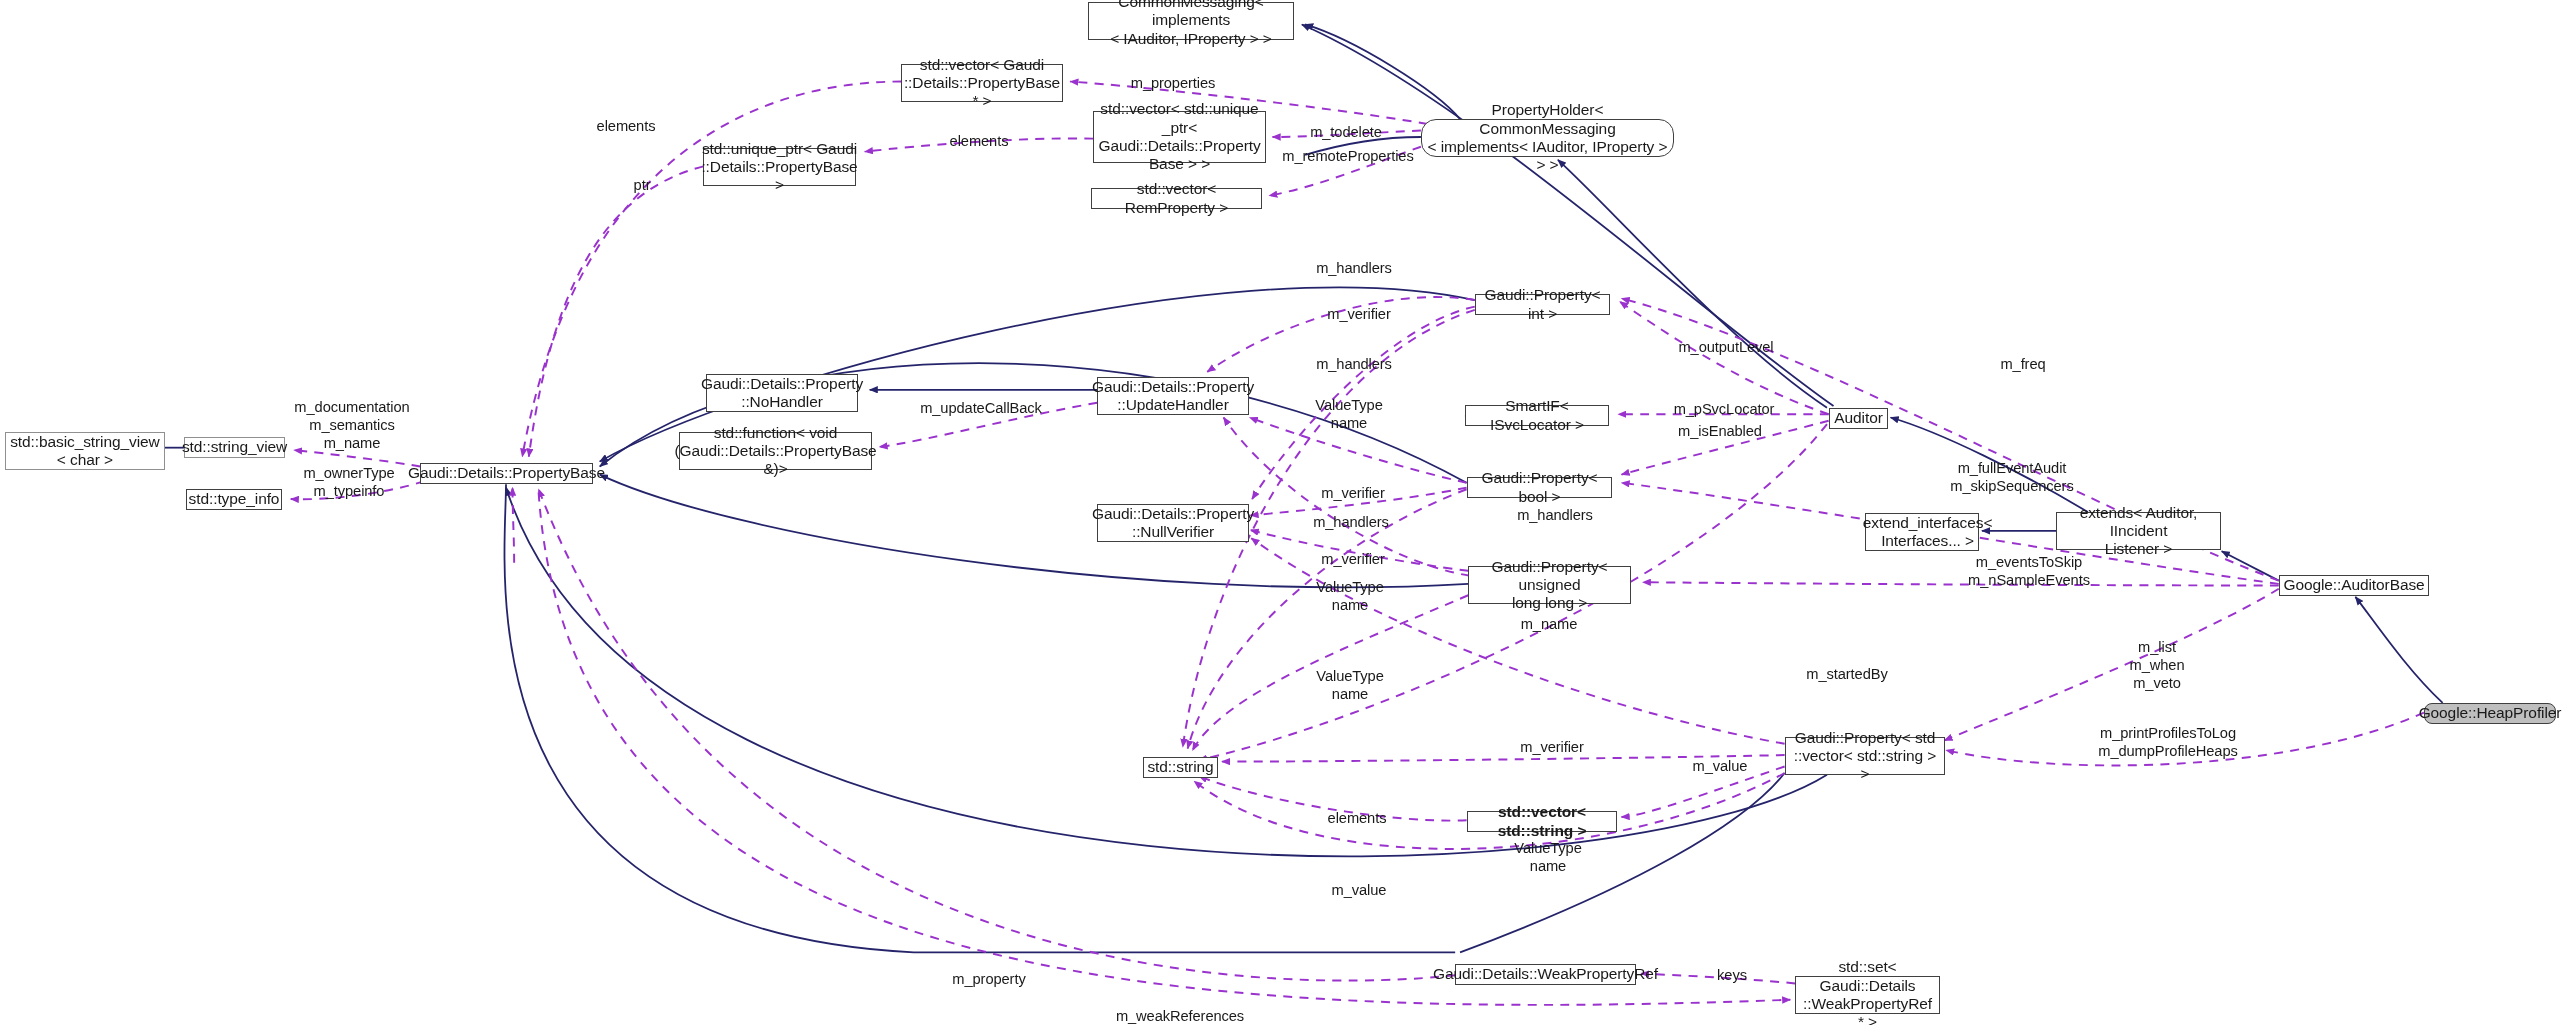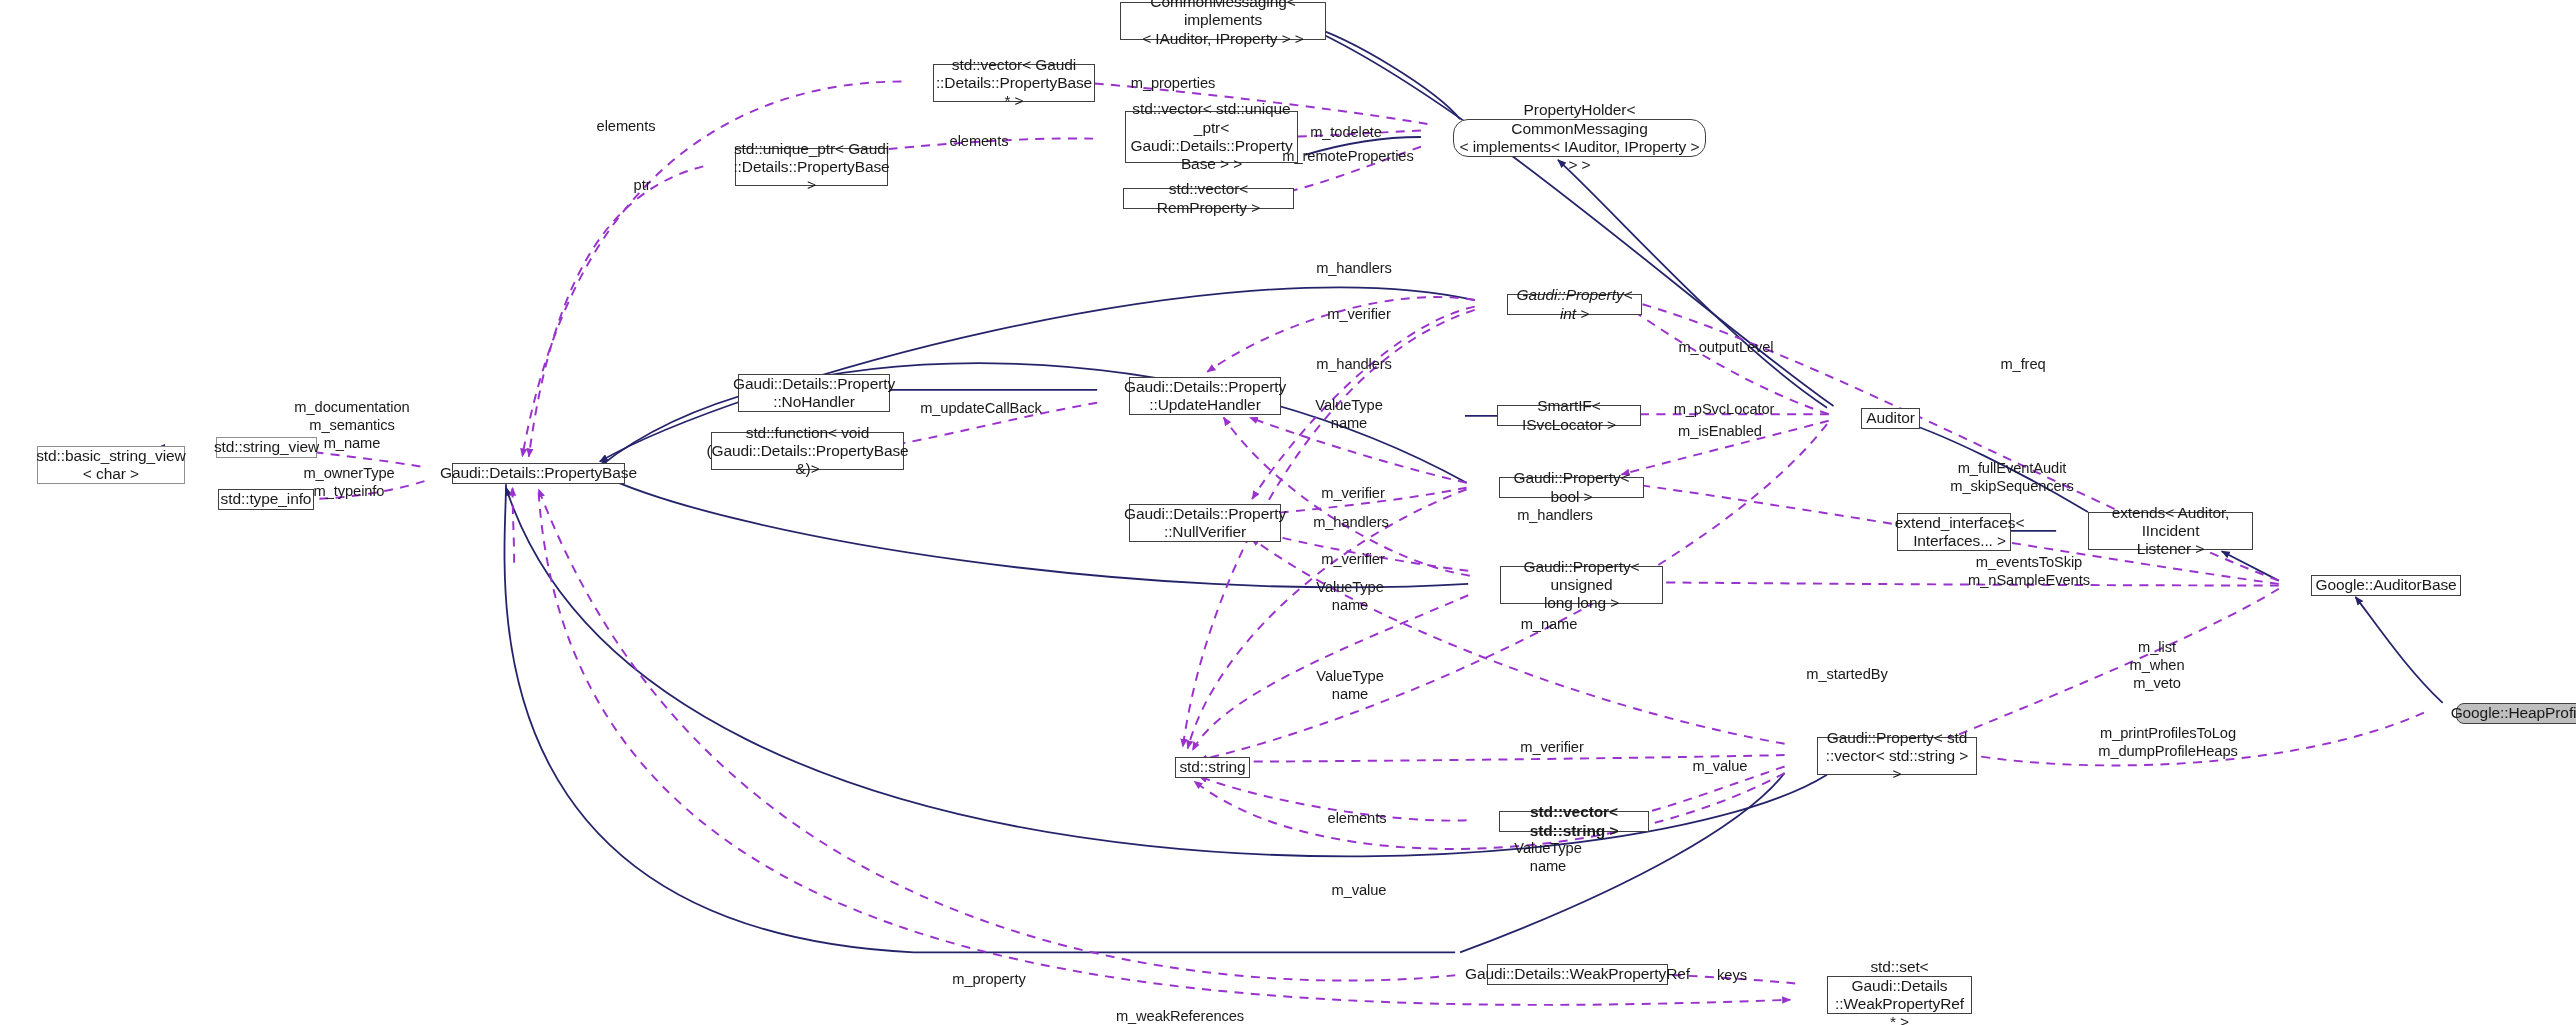--- a/index.html
+++ b/index.html
@@ -30,21 +30,20 @@
     color: #1a1a1a;
     font-size: 15.5px;
     line-height: 1.18;
     text-align: center;
     display: flex;
     align-items: center;
     justify-content: center;
     padding: 0.8px 4.9px;
     white-space: pre-line;
     letter-spacing: -0.1px;
-    margin-left: 32px;
   }
   .node.gray {
     border-color: #909090;
   }
   .node.current {
     background: #bfbfbf;
     border: 0.8px solid #404040;
   }
   .edge-label {
     position: absolute;
@@ -190,36 +189,36 @@
 ::Details::PropertyBase * &gt;</div>
   <div class="node" style="left:1093px;top:111px;width:173px;height:52px;">std::vector&lt; std::unique
 _ptr&lt; Gaudi::Details::Property
 Base &gt; &gt;</div>
   <div class="node" style="left:703px;top:148px;width:153px;height:38px;">std::unique_ptr&lt; Gaudi
 ::Details::PropertyBase &gt;</div>
   <div class="node" style="left:1091px;top:188px;width:171px;height:21px;">std::vector&lt; RemProperty &gt;</div>
   <div class="node" style="left:1421px;top:119px;width:253px;height:38px;border-radius:15px;">PropertyHolder&lt; CommonMessaging
 &lt; implements&lt; IAuditor, IProperty &gt; &gt; &gt;</div>
 
-  <div class="node gray" style="left:4.9px;top:446px;width:148px;height:38px;">std::basic_string_view
+  <div class="node gray" style="left:4.9px;top:432px;width:160px;height:38px;">std::basic_string_view
 &lt; char &gt;</div>
   <div class="node gray" style="left:184px;top:437px;width:101px;height:21px;">std::string_view</div>
   <div class="node" style="left:186px;top:489px;width:96px;height:21px;">std::type_info</div>
   <div class="node" style="left:420px;top:463px;width:173px;height:21px;">Gaudi::Details::PropertyBase</div>
 
   <div class="node" style="left:706px;top:374px;width:152px;height:38px;">Gaudi::Details::Property
 ::NoHandler</div>
   <div class="node" style="left:679px;top:432px;width:193px;height:38px;">std::function&lt; void
 (Gaudi::Details::PropertyBase &amp;)&gt;</div>
   <div class="node" style="left:1097px;top:377px;width:152px;height:38px;">Gaudi::Details::Property
 ::UpdateHandler</div>
   <div class="node" style="left:1097px;top:504px;width:152px;height:38px;">Gaudi::Details::Property
 ::NullVerifier</div>
 
-  <div class="node" style="left:1475px;top:294px;width:135px;height:21px;font-style:italic;">Gaudi::Property&lt; int &gt;</div>
+  <div class="node" style="left:1475px;top:294px;width:135px;height:21px;">Gaudi::Property&lt; int &gt;</div>
   <div class="node" style="left:1465px;top:405px;width:144px;height:21px;">SmartIF&lt; ISvcLocator &gt;</div>
   <div class="node" style="left:1467px;top:477px;width:145px;height:21px;">Gaudi::Property&lt; bool &gt;</div>
   <div class="node" style="left:1468px;top:566px;width:163px;height:38px;">Gaudi::Property&lt; unsigned
 long long &gt;</div>
 
   <div class="node" style="left:1829px;top:408px;width:59px;height:21px;">Auditor</div>
   <div class="node" style="left:1865px;top:513px;width:114px;height:38px;padding-left:16px;">extend_interfaces&lt;
 Interfaces... &gt;</div>
   <div class="node" style="left:2056px;top:512px;width:165px;height:38px;">extends&lt; Auditor, IIncident
 Listener &gt;</div>

